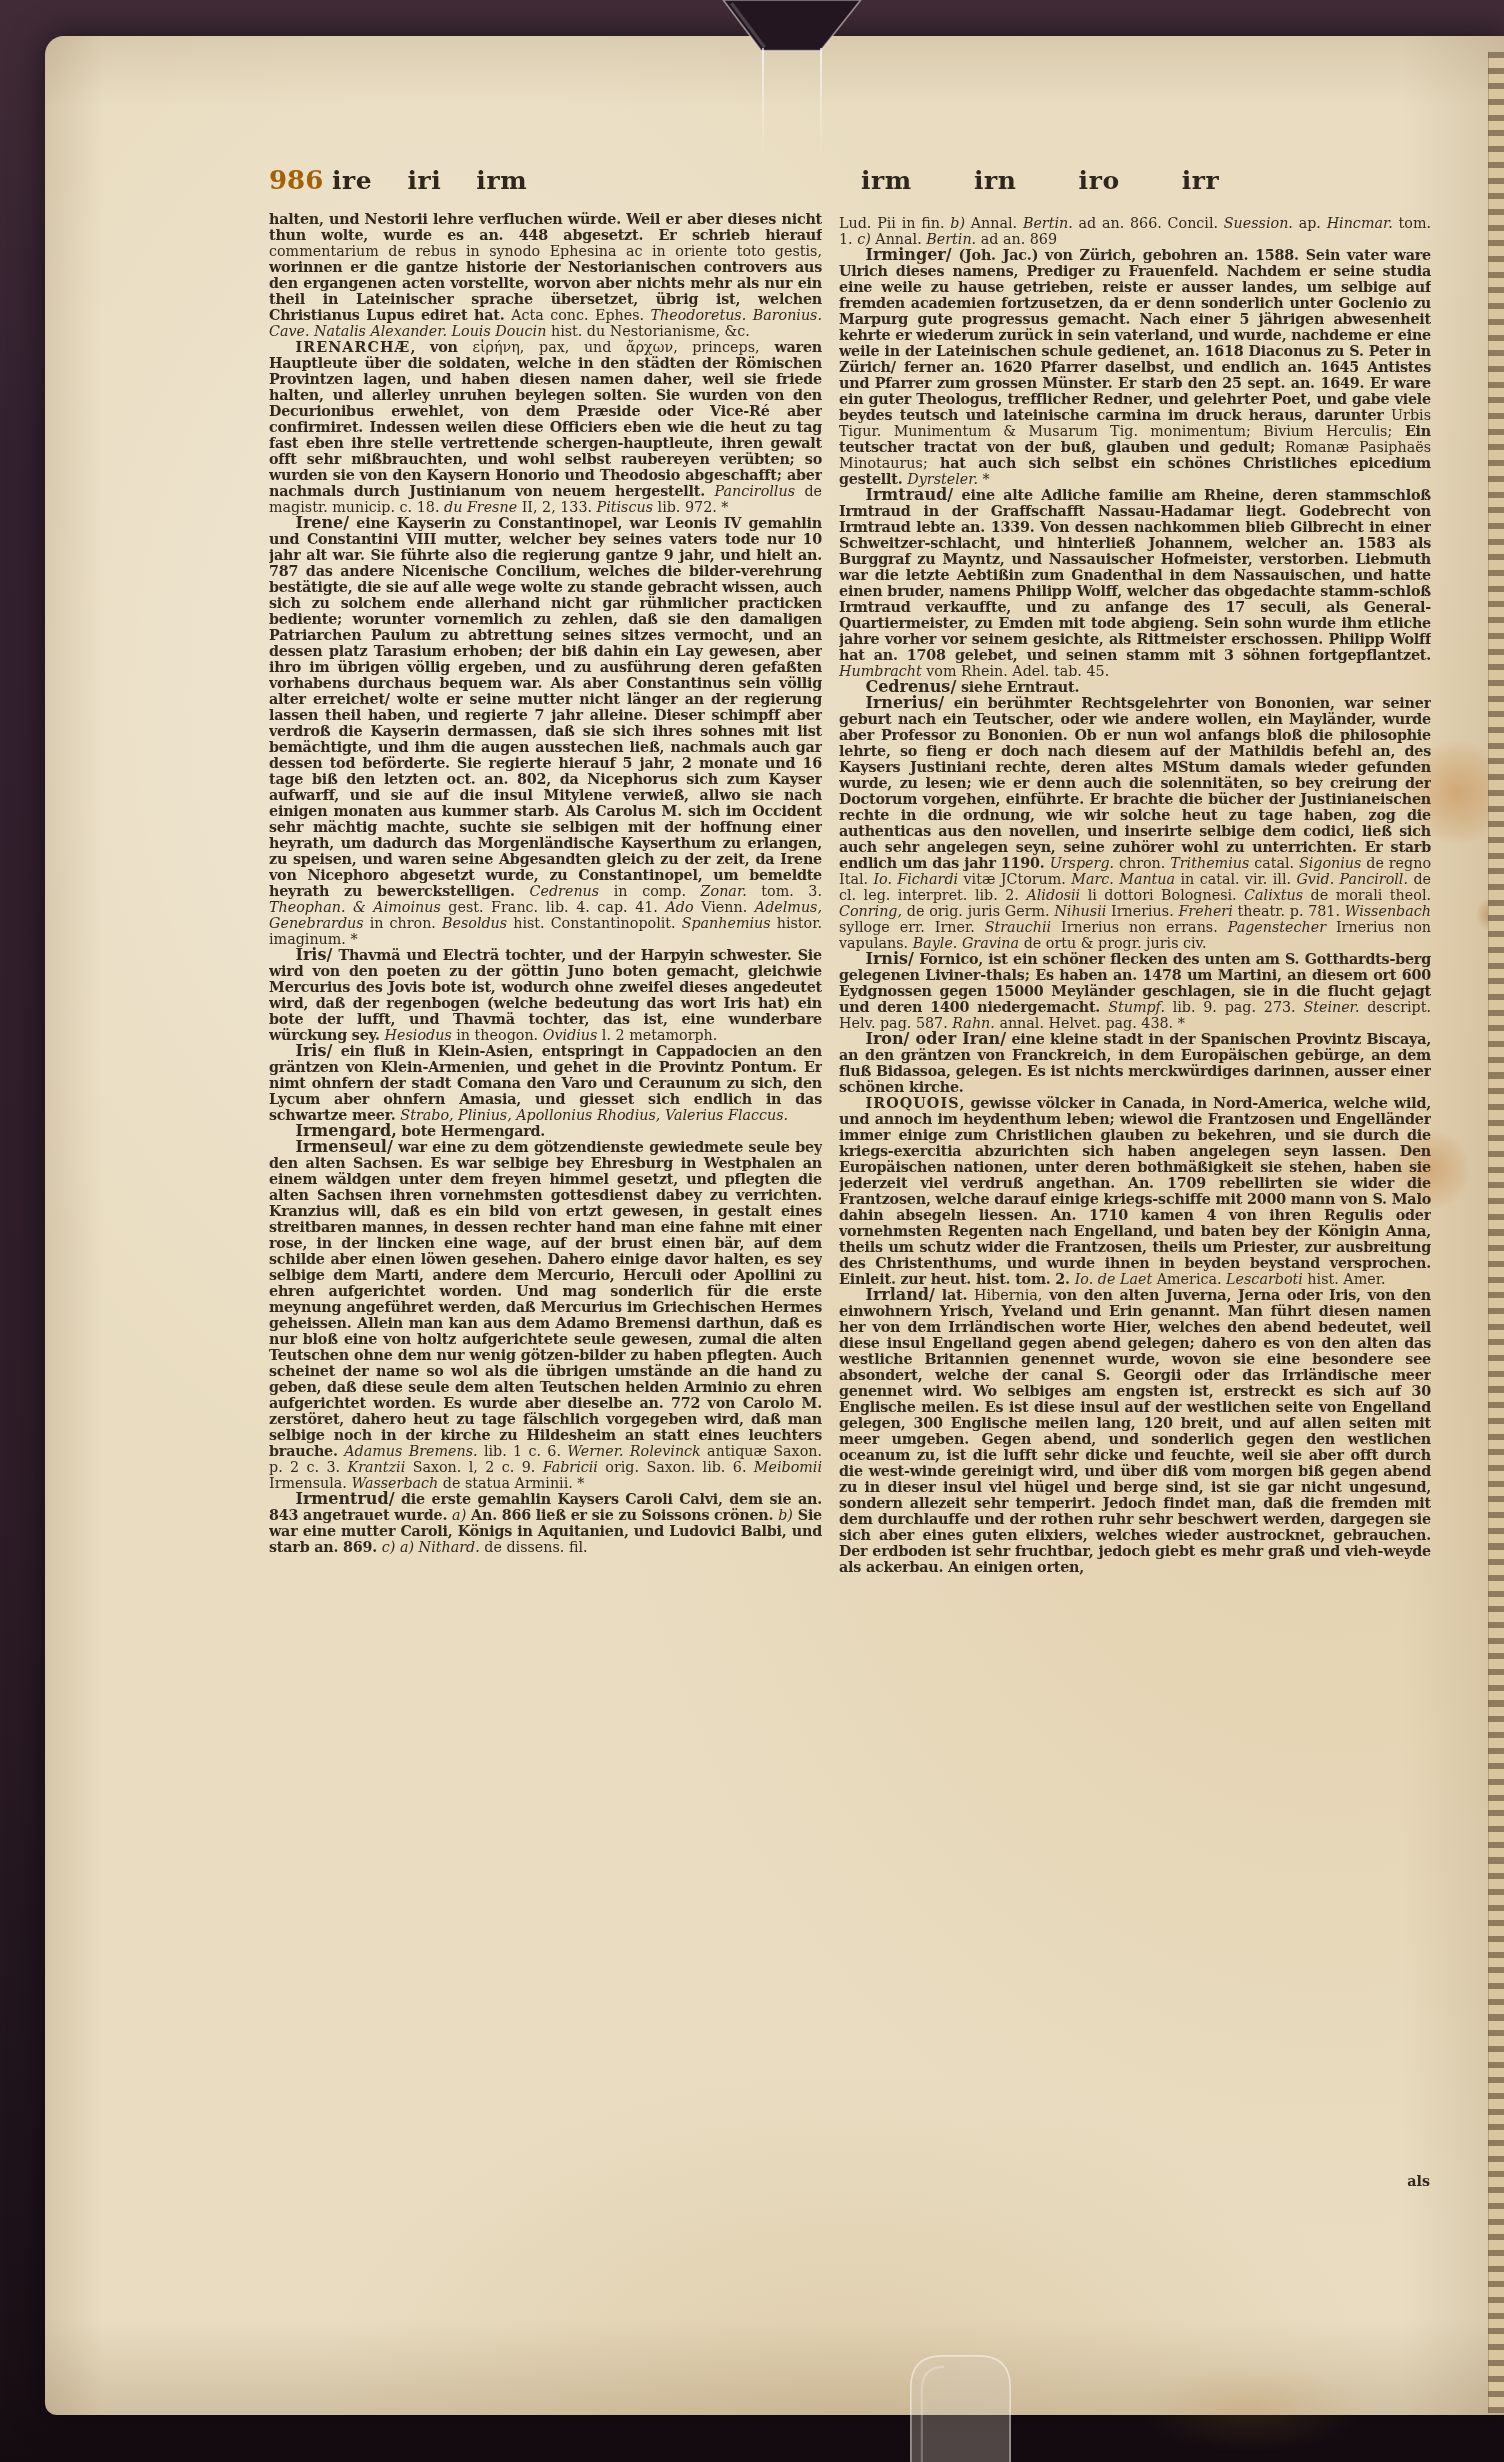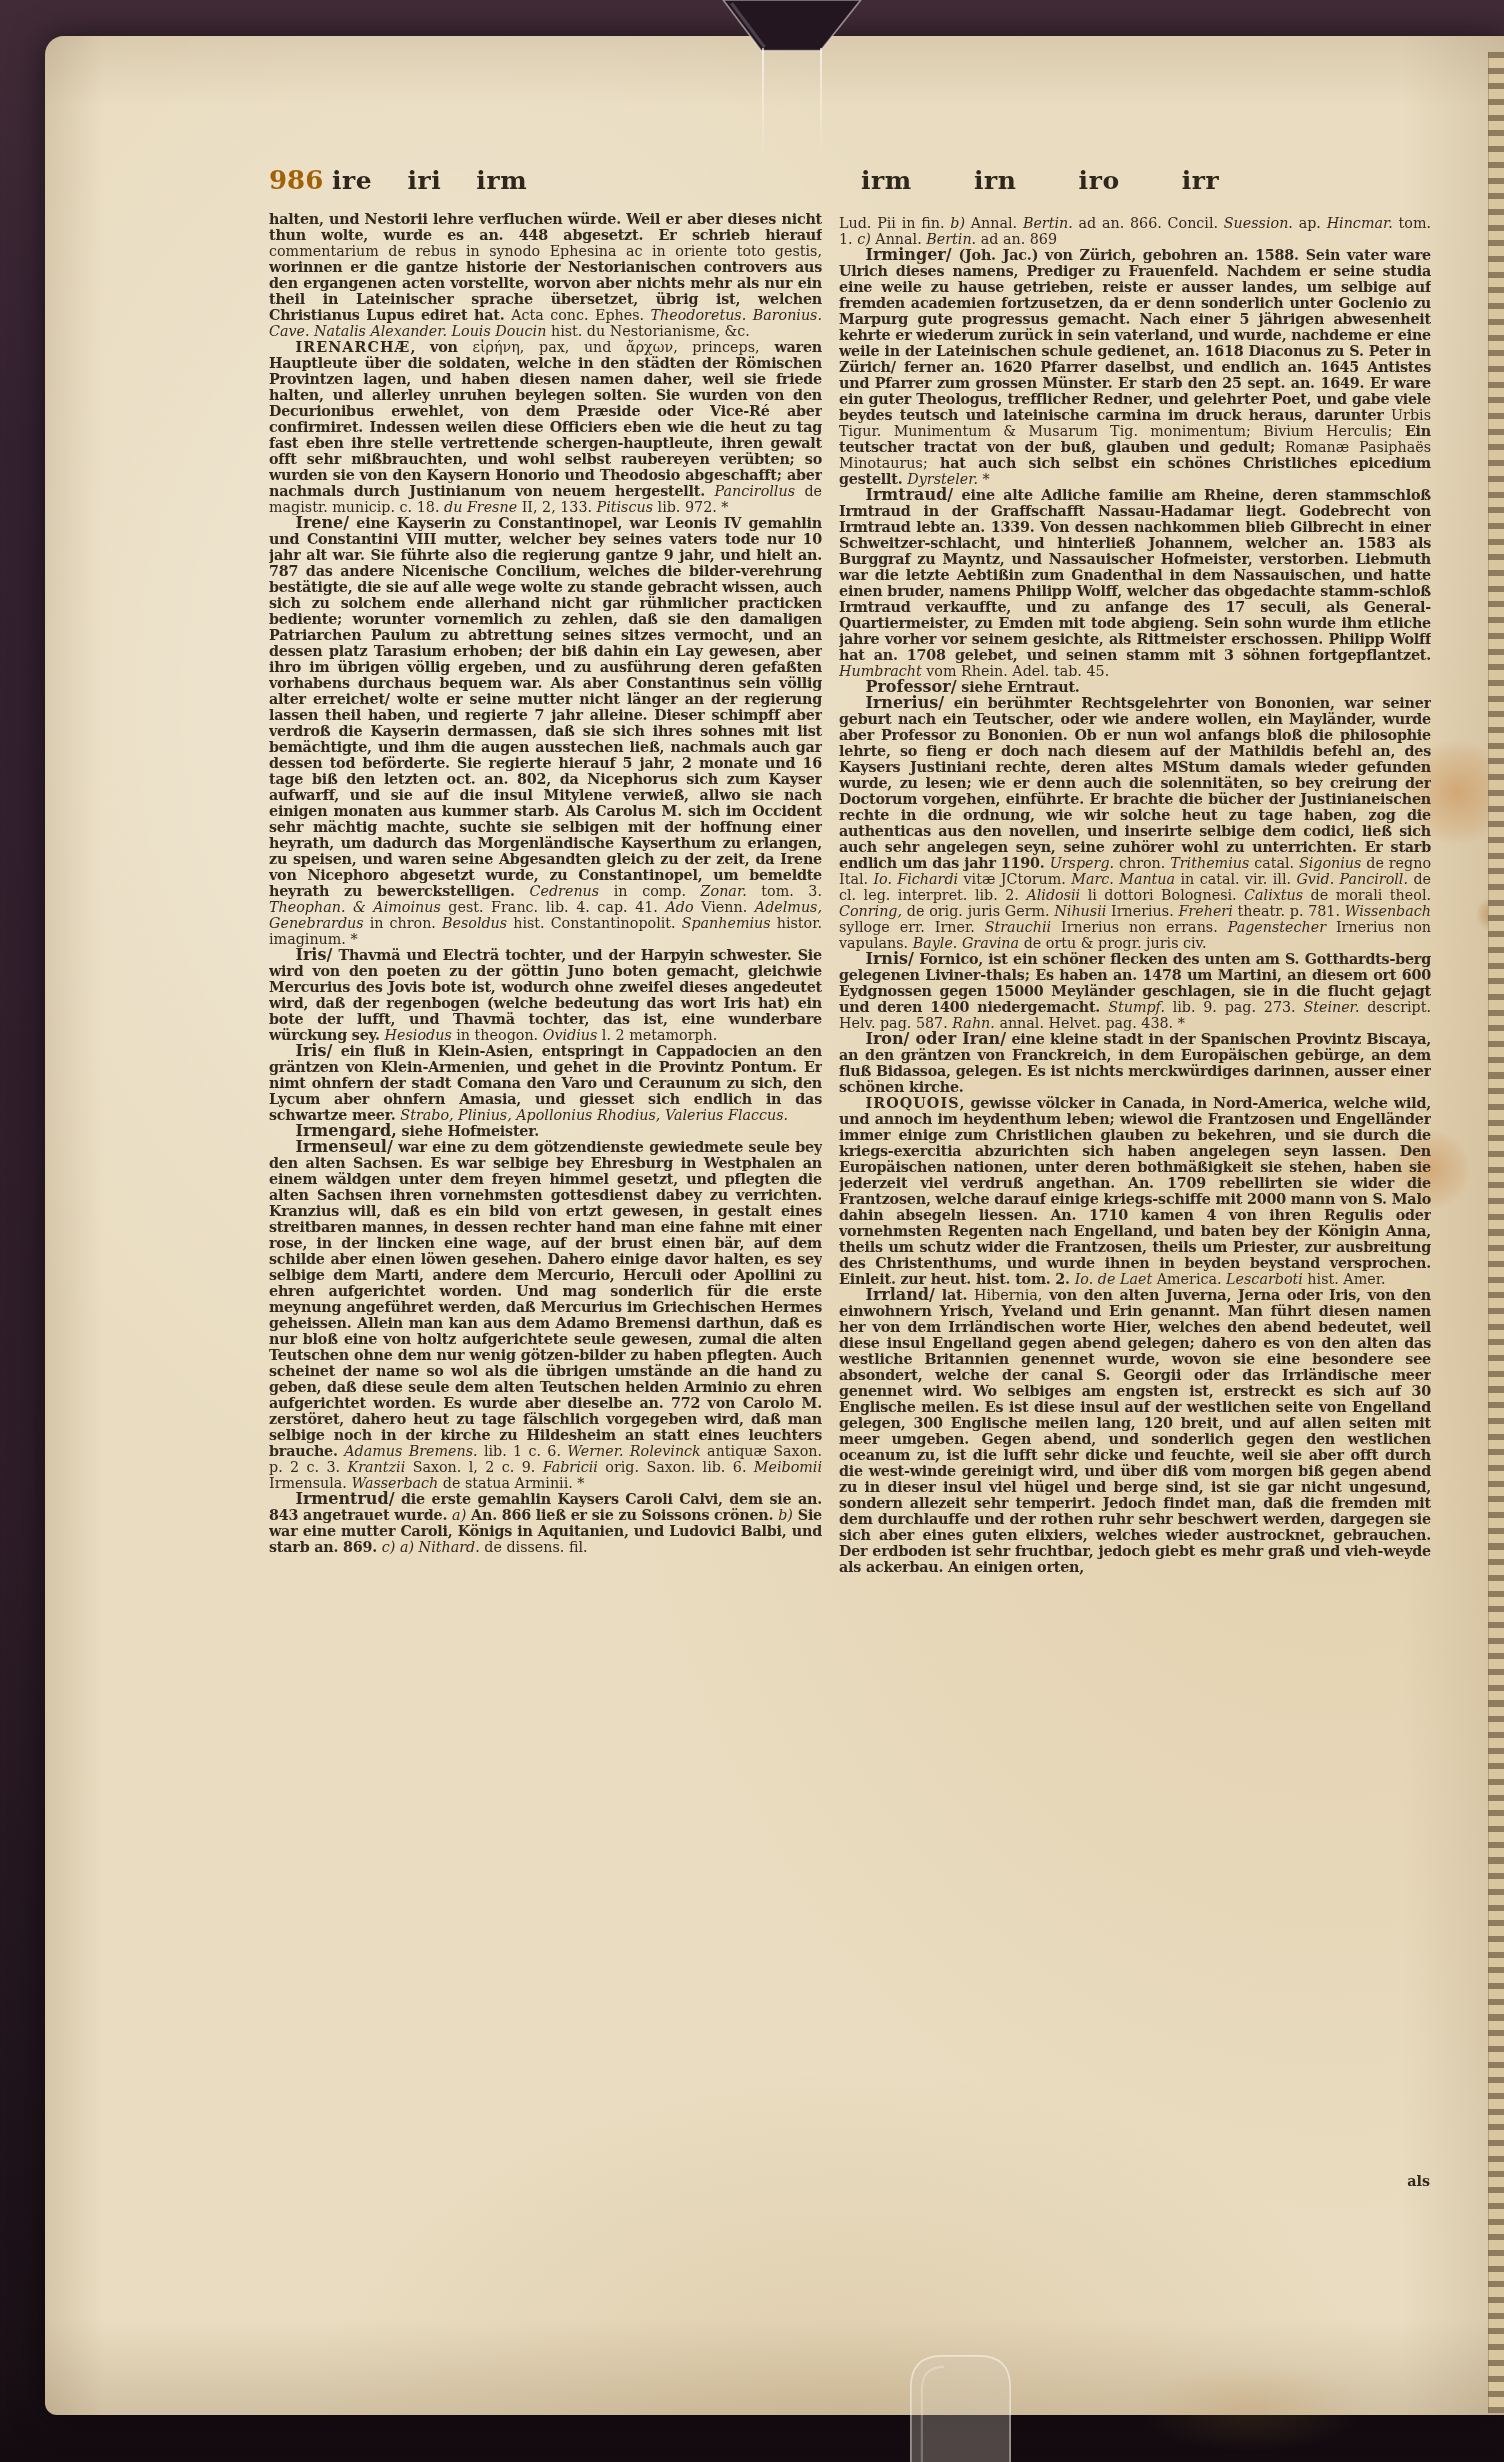--- a/index.html
+++ b/index.html
@@ -88,29 +88,29 @@
     <span>iro</span>
     <span>irr</span>
   </div>
 
 <div id="col-left" class="col">
     <p><span class="f">halten, und Nestorii lehre verfluchen würde. Weil er aber dieses nicht thun wolte, wurde es an. 448 abgesetzt. Er schrieb hierauf </span><span class="r">commentarium de rebus in synodo Ephesina ac in oriente toto gestis,</span><span class="f"> worinnen er die gantze historie der Nestorianischen controvers aus den ergangenen acten vorstellte, worvon aber nichts mehr als nur ein theil in Lateinischer sprache übersetzet, übrig ist, welchen Christianus Lupus ediret hat. </span><span class="r">Acta conc. Ephes. </span><span class="i">Theodoretus. Baronius. Cave. Natalis Alexander. Louis Doucin</span><span class="r"> hist. du Nestorianisme, &amp;c.</span></p>
     <p class="entry"><span class="H">IRENARCHÆ</span><span class="f">, von </span><span class="r">εἰρήνη, pax, und ἄρχων, princeps,</span><span class="f"> waren Hauptleute über die soldaten, welche in den städten der Römischen Provintzen lagen, und haben diesen namen daher, weil sie friede halten, und allerley unruhen beylegen solten. Sie wurden von den Decurionibus erwehlet, von dem Præside oder Vice-Ré aber confirmiret. Indessen weilen diese Officiers eben wie die heut zu tag fast eben ihre stelle vertrettende schergen-hauptleute, ihren gewalt offt sehr mißbrauchten, und wohl selbst raubereyen verübten; so wurden sie von den Kaysern Honorio und Theodosio abgeschafft; aber nachmals durch Justinianum von neuem hergestellt. </span><span class="i">Pancirollus</span><span class="r"> de magistr. municip. c. 18. </span><span class="i">du Fresne</span><span class="r"> II, 2, 133. </span><span class="i">Pitiscus</span><span class="r"> lib. 972. *</span></p>
     <p class="entry"><span class="h">Irene/</span><span class="f"> eine Kayserin zu Constantinopel, war Leonis IV gemahlin und Constantini VIII mutter, welcher bey seines vaters tode nur 10 jahr alt war. Sie führte also die regierung gantze 9 jahr, und hielt an. 787 das andere Nicenische Concilium, welches die bilder-verehrung bestätigte, die sie auf alle wege wolte zu stande gebracht wissen, auch sich zu solchem ende allerhand nicht gar rühmlicher practicken bediente; worunter vornemlich zu zehlen, daß sie den damaligen Patriarchen Paulum zu abtrettung seines sitzes vermocht, und an dessen platz Tarasium erhoben; der biß dahin ein Lay gewesen, aber ihro im übrigen völlig ergeben, und zu ausführung deren gefaßten vorhabens durchaus bequem war. Als aber Constantinus sein völlig alter erreichet/ wolte er seine mutter nicht länger an der regierung lassen theil haben, und regierte 7 jahr alleine. Dieser schimpff aber verdroß die Kayserin dermassen, daß sie sich ihres sohnes mit list bemächtigte, und ihm die augen ausstechen ließ, nachmals auch gar dessen tod beförderte. Sie regierte hierauf 5 jahr, 2 monate und 16 tage biß den letzten oct. an. 802, da Nicephorus sich zum Kayser aufwarff, und sie auf die insul Mitylene verwieß, allwo sie nach einigen monaten aus kummer starb. Als Carolus M. sich im Occident sehr mächtig machte, suchte sie selbigen mit der hoffnung einer heyrath, um dadurch das Morgenländische Kayserthum zu erlangen, zu speisen, und waren seine Abgesandten gleich zu der zeit, da Irene von Nicephoro abgesetzt wurde, zu Constantinopel, um bemeldte heyrath zu bewerckstelligen. </span><span class="i">Cedrenus</span><span class="r"> in comp. </span><span class="i">Zonar.</span><span class="r"> tom. 3. </span><span class="i">Theophan. &amp; Aimoinus</span><span class="r"> gest. Franc. lib. 4. cap. 41. </span><span class="i">Ado</span><span class="r"> Vienn. </span><span class="i">Adelmus, Genebrardus</span><span class="r"> in chron. </span><span class="i">Besoldus</span><span class="r"> hist. Constantinopolit. </span><span class="i">Spanhemius</span><span class="r"> histor. imaginum. *</span></p>
     <p class="entry"><span class="h">Iris/</span><span class="f"> Thavmä und Electrä tochter, und der Harpyin schwester. Sie wird von den poeten zu der göttin Juno boten gemacht, gleichwie Mercurius des Jovis bote ist, wodurch ohne zweifel dieses angedeutet wird, daß der regenbogen (welche bedeutung das wort Iris hat) ein bote der lufft, und Thavmä tochter, das ist, eine wunderbare würckung sey. </span><span class="i">Hesiodus</span><span class="r"> in theogon. </span><span class="i">Ovidius</span><span class="r"> l. 2 metamorph.</span></p>
     <p class="entry"><span class="h">Iris/</span><span class="f"> ein fluß in Klein-Asien, entspringt in Cappadocien an den gräntzen von Klein-Armenien, und gehet in die Provintz Pontum. Er nimt ohnfern der stadt Comana den Varo und Ceraunum zu sich, den Lycum aber ohnfern Amasia, und giesset sich endlich in das schwartze meer. </span><span class="i">Strabo, Plinius, Apollonius Rhodius, Valerius Flaccus.</span></p>
-    <p class="entry"><span class="h">Irmengard,</span><span class="f"> siehe Hofmeister.</span></p>
+    <p class="entry"><span class="h">Irmengard,</span><span class="f"> bote Hermengard.</span></p>
     <p class="entry"><span class="h">Irmenseul/</span><span class="f"> war eine zu dem götzendienste gewiedmete seule bey den alten Sachsen. Es war selbige bey Ehresburg in Westphalen an einem wäldgen unter dem freyen himmel gesetzt, und pflegten die alten Sachsen ihren vornehmsten gottesdienst dabey zu verrichten. Kranzius will, daß es ein bild von ertzt gewesen, in gestalt eines streitbaren mannes, in dessen rechter hand man eine fahne mit einer rose, in der lincken eine wage, auf der brust einen bär, auf dem schilde aber einen löwen gesehen. Dahero einige davor halten, es sey selbige dem Marti, andere dem Mercurio, Herculi oder Apollini zu ehren aufgerichtet worden. Und mag sonderlich für die erste meynung angeführet werden, daß Mercurius im Griechischen Hermes geheissen. Allein man kan aus dem Adamo Bremensi darthun, daß es nur bloß eine von holtz aufgerichtete seule gewesen, zumal die alten Teutschen ohne dem nur wenig götzen-bilder zu haben pflegten. Auch scheinet der name so wol als die übrigen umstände an die hand zu geben, daß diese seule dem alten Teutschen helden Arminio zu ehren aufgerichtet worden. Es wurde aber dieselbe an. 772 von Carolo M. zerstöret, dahero heut zu tage fälschlich vorgegeben wird, daß man selbige noch in der kirche zu Hildesheim an statt eines leuchters brauche. </span><span class="i">Adamus Bremens.</span><span class="r"> lib. 1 c. 6. </span><span class="i">Werner. Rolevinck</span><span class="r"> antiquæ Saxon. p. 2 c. 3. </span><span class="i">Krantzii</span><span class="r"> Saxon. l, 2 c. 9. </span><span class="i">Fabricii</span><span class="r"> orig. Saxon. lib. 6. </span><span class="i">Meibomii</span><span class="r"> Irmensula. </span><span class="i">Wasserbach</span><span class="r"> de statua Arminii. *</span></p>
     <p class="entry"><span class="h">Irmentrud/</span><span class="f"> die erste gemahlin Kaysers Caroli Calvi, dem sie an. 843 angetrauet wurde. </span><span class="i">a)</span><span class="f"> An. 866 ließ er sie zu Soissons crönen. </span><span class="i">b)</span><span class="f"> Sie war eine mutter Caroli, Königs in Aquitanien, und Ludovici Balbi, und starb an. 869. </span><span class="i">c)   a) Nithard.</span><span class="r"> de dissens. fil.</span></p>
   </div>
 <div id="col-right" class="col">
     <p><span class="r">Lud. Pii in fin. </span><span class="i">b)</span><span class="r"> Annal. </span><span class="i">Bertin.</span><span class="r"> ad an. 866. Concil. </span><span class="i">Suession.</span><span class="r"> ap. </span><span class="i">Hincmar.</span><span class="r"> tom. 1. </span><span class="i">c)</span><span class="r"> Annal. </span><span class="i">Bertin.</span><span class="r"> ad an. 869</span></p>
     <p class="entry"><span class="h">Irminger/</span><span class="f"> (Joh. Jac.) von Zürich, gebohren an. 1588. Sein vater ware Ulrich dieses namens, Prediger zu Frauenfeld. Nachdem er seine studia eine weile zu hause getrieben, reiste er ausser landes, um selbige auf fremden academien fortzusetzen, da er denn sonderlich unter Goclenio zu Marpurg gute progressus gemacht. Nach einer 5 jährigen abwesenheit kehrte er wiederum zurück in sein vaterland, und wurde, nachdeme er eine weile in der Lateinischen schule gedienet, an. 1618 Diaconus zu S. Peter in Zürich/ ferner an. 1620 Pfarrer daselbst, und endlich an. 1645 Antistes und Pfarrer zum grossen Münster. Er starb den 25 sept. an. 1649. Er ware ein guter Theologus, trefflicher Redner, und gelehrter Poet, und gabe viele beydes teutsch und lateinische carmina im druck heraus, darunter </span><span class="r">Urbis Tigur. Munimentum &amp; Musarum Tig. monimentum; Bivium Herculis;</span><span class="f"> Ein teutscher tractat von der buß, glauben und gedult; </span><span class="r">Romanæ Pasiphaës Minotaurus;</span><span class="f"> hat auch sich selbst ein schönes Christliches epicedium gestellt. </span><span class="i">Dyrsteler.</span><span class="r"> *</span></p>
     <p class="entry"><span class="h">Irmtraud/</span><span class="f"> eine alte Adliche familie am Rheine, deren stammschloß Irmtraud in der Graffschafft Nassau-Hadamar liegt. Godebrecht von Irmtraud lebte an. 1339. Von dessen nachkommen blieb Gilbrecht in einer Schweitzer-schlacht, und hinterließ Johannem, welcher an. 1583 als Burggraf zu Mayntz, und Nassauischer Hofmeister, verstorben. Liebmuth war die letzte Aebtißin zum Gnadenthal in dem Nassauischen, und hatte einen bruder, namens Philipp Wolff, welcher das obgedachte stamm-schloß Irmtraud verkauffte, und zu anfange des 17 seculi, als General-Quartiermeister, zu Emden mit tode abgieng. Sein sohn wurde ihm etliche jahre vorher vor seinem gesichte, als Rittmeister erschossen. Philipp Wolff hat an. 1708 gelebet, und seinen stamm mit 3 söhnen fortgepflantzet. </span><span class="i">Humbracht</span><span class="r"> vom Rhein. Adel. tab. 45.</span></p>
-    <p class="entry"><span class="h">Professor/</span><span class="f"> siehe Erntraut.</span></p>
+    <p class="entry"><span class="h">Cedrenus/</span><span class="f"> siehe Erntraut.</span></p>
     <p class="entry"><span class="h">Irnerius/</span><span class="f"> ein berühmter Rechtsgelehrter von Bononien, war seiner geburt nach ein Teutscher, oder wie andere wollen, ein Mayländer, wurde aber Professor zu Bononien. Ob er nun wol anfangs bloß die philosophie lehrte, so fieng er doch nach diesem auf der Mathildis befehl an, des Kaysers Justiniani rechte, deren altes MStum damals wieder gefunden wurde, zu lesen; wie er denn auch die solennitäten, so bey creirung der Doctorum vorgehen, einführte. Er brachte die bücher der Justinianeischen rechte in die ordnung, wie wir solche heut zu tage haben, zog die authenticas aus den novellen, und inserirte selbige dem codici, ließ sich auch sehr angelegen seyn, seine zuhörer wohl zu unterrichten. Er starb endlich um das jahr 1190. </span><span class="i">Ursperg.</span><span class="r"> chron. </span><span class="i">Trithemius</span><span class="r"> catal. </span><span class="i">Sigonius</span><span class="r"> de regno Ital. </span><span class="i">Io. Fichardi</span><span class="r"> vitæ JCtorum. </span><span class="i">Marc. Mantua</span><span class="r"> in catal. vir. ill. </span><span class="i">Gvid. Panciroll.</span><span class="r"> de cl. leg. interpret. lib. 2. </span><span class="i">Alidosii</span><span class="r"> li dottori Bolognesi. </span><span class="i">Calixtus</span><span class="r"> de morali theol. </span><span class="i">Conring,</span><span class="r"> de orig. juris Germ. </span><span class="i">Nihusii</span><span class="r"> Irnerius. </span><span class="i">Freheri</span><span class="r"> theatr. p. 781. </span><span class="i">Wissenbach</span><span class="r"> sylloge err. Irner. </span><span class="i">Strauchii</span><span class="r"> Irnerius non errans. </span><span class="i">Pagenstecher</span><span class="r"> Irnerius non vapulans. </span><span class="i">Bayle. Gravina</span><span class="r"> de ortu &amp; progr. juris civ.</span></p>
     <p class="entry"><span class="h">Irnis/</span><span class="f"> Fornico, ist ein schöner flecken des unten am S. Gotthardts-berg gelegenen Liviner-thals; Es haben an. 1478 um Martini, an diesem ort 600 Eydgnossen gegen 15000 Meyländer geschlagen, sie in die flucht gejagt und deren 1400 niedergemacht. </span><span class="i">Stumpf.</span><span class="r"> lib. 9. pag. 273. </span><span class="i">Steiner.</span><span class="r"> descript. Helv. pag. 587. </span><span class="i">Rahn.</span><span class="r"> annal. Helvet. pag. 438. *</span></p>
     <p class="entry"><span class="h">Iron/ oder Iran/</span><span class="f"> eine kleine stadt in der Spanischen Provintz Biscaya, an den gräntzen von Franckreich, in dem Europäischen gebürge, an dem fluß Bidassoa, gelegen. Es ist nichts merckwürdiges darinnen, ausser einer schönen kirche.</span></p>
     <p class="entry"><span class="H">IROQUOIS</span><span class="f">, gewisse völcker in Canada, in Nord-America, welche wild, und annoch im heydenthum leben; wiewol die Frantzosen und Engelländer immer einige zum Christlichen glauben zu bekehren, und sie durch die kriegs-exercitia abzurichten sich haben angelegen seyn lassen. Den Europäischen nationen, unter deren bothmäßigkeit sie stehen, haben sie jederzeit viel verdruß angethan. An. 1709 rebellirten sie wider die Frantzosen, welche darauf einige kriegs-schiffe mit 2000 mann von S. Malo dahin absegeln liessen. An. 1710 kamen 4 von ihren Regulis oder vornehmsten Regenten nach Engelland, und baten bey der Königin Anna, theils um schutz wider die Frantzosen, theils um Priester, zur ausbreitung des Christenthums, und wurde ihnen in beyden beystand versprochen. Einleit. zur heut. hist. tom. 2. </span><span class="i">Io. de Laet</span><span class="r"> America. </span><span class="i">Lescarboti</span><span class="r"> hist. Amer.</span></p>
     <p class="entry"><span class="h">Irrland/</span><span class="f"> lat. </span><span class="r">Hibernia,</span><span class="f"> von den alten Juverna, Jerna oder Iris, von den einwohnern Yrisch, Yveland und Erin genannt. Man führt diesen namen her von dem Irrländischen worte Hier, welches den abend bedeutet, weil diese insul Engelland gegen abend gelegen; dahero es von den alten das westliche Britannien genennet wurde, wovon sie eine besondere see absondert, welche der canal S. Georgii oder das Irrländische meer genennet wird. Wo selbiges am engsten ist, erstreckt es sich auf 30 Englische meilen. Es ist diese insul auf der westlichen seite von Engelland gelegen, 300 Englische meilen lang, 120 breit, und auf allen seiten mit meer umgeben. Gegen abend, und sonderlich gegen den westlichen oceanum zu, ist die lufft sehr dicke und feuchte, weil sie aber offt durch die west-winde gereinigt wird, und über diß vom morgen biß gegen abend zu in dieser insul viel hügel und berge sind, ist sie gar nicht ungesund, sondern allezeit sehr temperirt. Jedoch findet man, daß die fremden mit dem durchlauffe und der rothen ruhr sehr beschwert werden, dargegen sie sich aber eines guten elixiers, welches wieder austrocknet, gebrauchen. Der erdboden ist sehr fruchtbar, jedoch giebt es mehr graß und vieh-weyde als ackerbau. An einigen orten,</span></p>
   </div>
 
 <div id="catchword">als</div>
 
 <div id="next-page-edge"></div>

